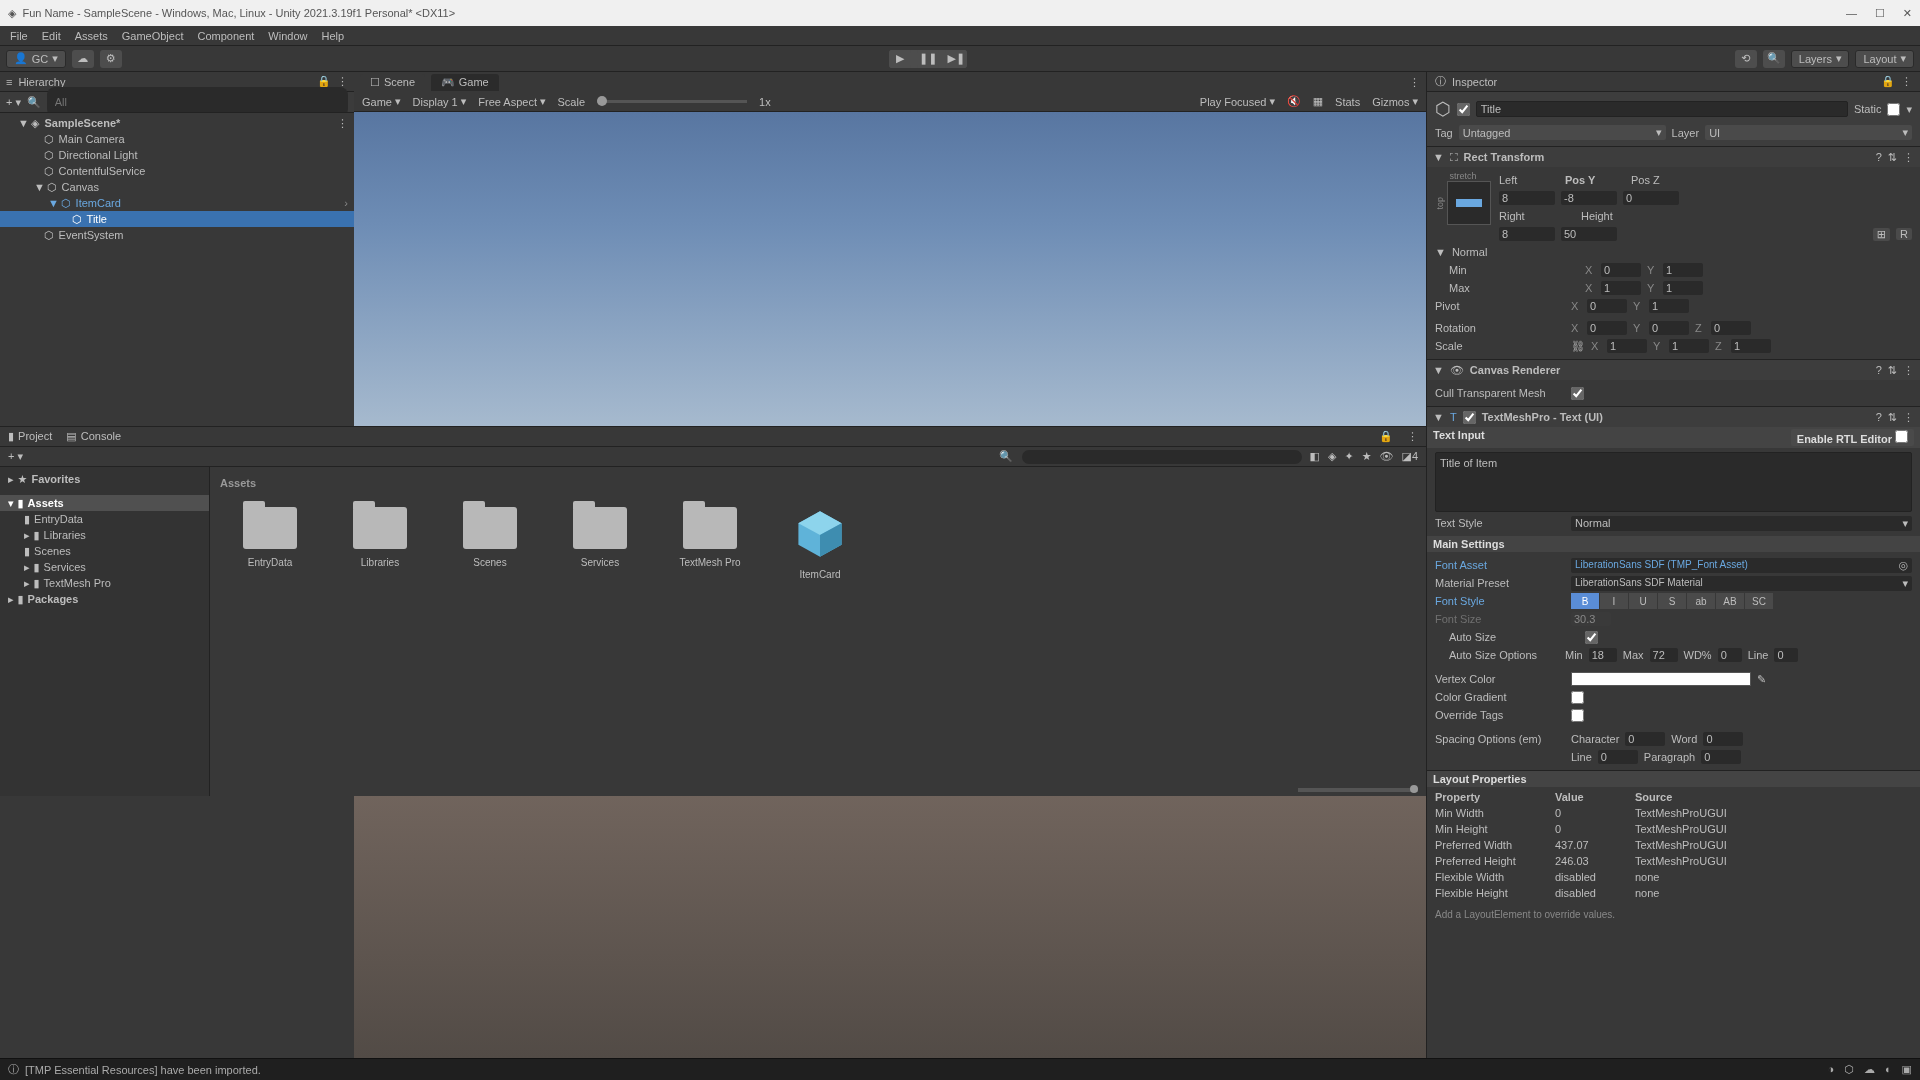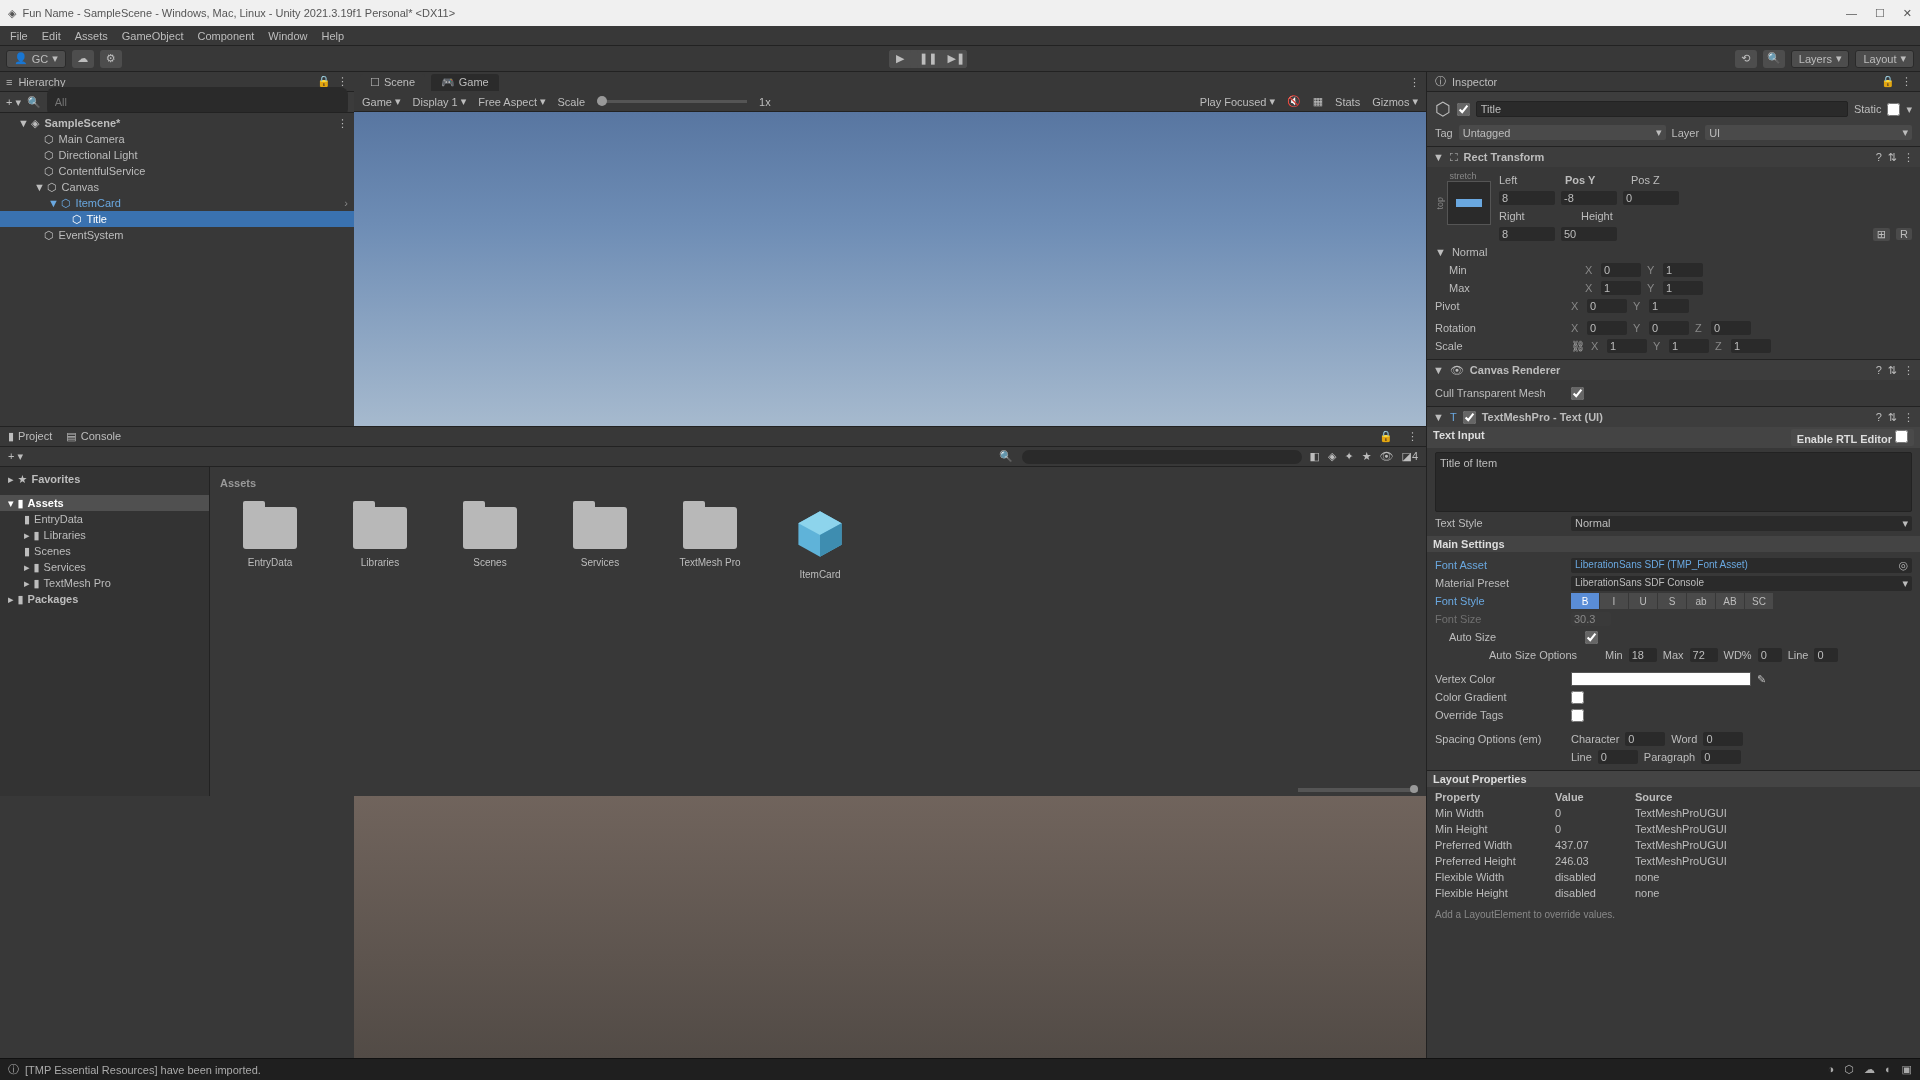--- a/index.html
+++ b/index.html
@@ -423,21 +423,21 @@
         <div class="prow">
             <span class="plbl" style="color:#6aa8e0;">Font Asset</span>
             <div class="wideval">
               <span style="color:#6aa8e0;font-size:10px;">LiberationSans SDF (TMP_Font Asset)</span>
               <span>◎</span>
             </div>
           </div>
         <div class="prow">
             <span class="plbl">Material Preset</span>
             <div class="wideval">
-              <span style="font-size:10px;">LiberationSans SDF Console</span>
+              <span style="font-size:10px;">LiberationSans SDF Material</span>
               <span>▾</span>
             </div>
           </div>
         <div class="prow">
             <span class="plbl" style="color:#6aa8e0;">Font Style</span>
           <div class="fsbtns">
             <div class="fsbtn act">B</div>
             <div class="fsbtn">I</div>
             <div class="fsbtn">U</div>
             <div class="fsbtn">S</div>
@@ -448,21 +448,21 @@
         </div>
         <div class="prow">
             <span class="plbl dim">Font Size</span>
             <input class="numf" style="background: rgb(58, 58, 58); color: rgb(136, 136, 136);" value="30.3">
           </div>
         <div class="prow" style="padding-left:14px;">
             <span class="plbl">Auto Size</span>
             <input type="checkbox" class="chk" checked="" style="">
           </div>
         <div class="prow" style="padding-left:14px;">
-            <span class="plbl" style="width:110px;margin-left:40px;">Auto Size Options</span>
+            <span class="plbl" style="width:110px;">Auto Size Options</span>
           <span>Min</span>
             <input class="numf" style="width: 28px;" value="18">
           <span>Max</span>
             <input class="numf" style="width: 28px;" value="72">
           <span>WD%</span>
             <input class="numf" style="width: 24px;" value="0">
           <span>Line</span>
             <input class="numf" style="width: 24px;" value="0">
         </div>
         <div style="height:6px;"></div>

